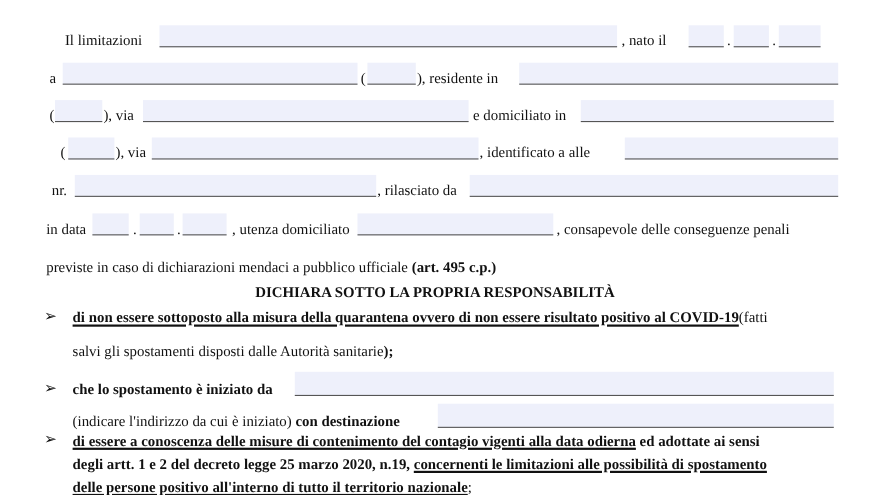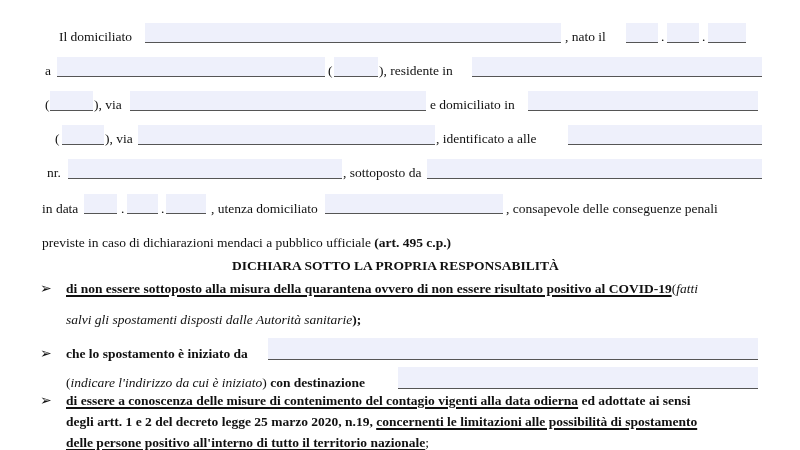--- a/index.html
+++ b/index.html
@@ -1,28 +1,28 @@
 <!DOCTYPE html>
 <html><head>
 <meta charset="utf-8">
 <style>
   html, body { margin:0; padding:0; }
   body { width:800px; height:450px; background:#ffffff; position:relative; overflow:hidden;
          font-family:"Liberation Serif", "DejaVu Serif", serif; font-size:13.5px; color:#111; }
   .abs { position:absolute; white-space:nowrap; line-height:18px; }
   .fld { position:absolute; background:#eef0fb; border-bottom:1px solid #555; height:20px; box-sizing:border-box; }
   .b { font-weight:bold; }
-  .i { font-style:italic; }
+  .i { }
   .u { text-decoration:underline; text-decoration-thickness:1.5px; text-underline-offset:2px;text-align:center; }
   .bullet { position:absolute; font-size:14px; }
 </style>
 </head>
 <body>
 
-<span class="abs" style="left:59px;top:28px">Il domiciliato</span>
+<span class="abs" style="left:59px;top:28px">Il limitazioni</span>
 <div class="fld" style="left:145px;top:23px;width:416px"></div>
 <span class="abs" style="left:565px;top:28px">,   nato  il</span>
 <div class="fld" style="left:626px;top:23px;width:32px"></div>
 <span class="abs" style="left:661px;top:28px">.</span>
 <div class="fld" style="left:667px;top:23px;width:32px"></div>
 <span class="abs" style="left:702px;top:28px">.</span>
 <div class="fld" style="left:708px;top:23px;width:38px"></div>
 
 <span class="abs" style="left:45px;top:62px">a</span>
 <div class="fld" style="left:57px;top:57px;width:268px"></div>
@@ -40,21 +40,21 @@
 
 <span class="abs" style="left:55px;top:130px">(</span>
 <div class="fld" style="left:62px;top:125px;width:42px"></div>
 <span class="abs" style="left:105px;top:130px">), via</span>
 <div class="fld" style="left:138px;top:125px;width:297px"></div>
 <span class="abs" style="left:436px;top:130px">, identificato a alle</span>
 <div class="fld" style="left:568px;top:125px;width:194px"></div>
 
 <span class="abs" style="left:47px;top:164px">nr.</span>
 <div class="fld" style="left:68px;top:159px;width:274px"></div>
-<span class="abs" style="left:343px;top:164px">, sottoposto da</span>
+<span class="abs" style="left:343px;top:164px">, rilasciato da</span>
 <div class="fld" style="left:427px;top:159px;width:335px"></div>
 
 <span class="abs" style="left:42px;top:200px">in data</span>
 <div class="fld" style="left:84px;top:194px;width:33px"></div>
 <span class="abs" style="left:121px;top:200px">.</span>
 <div class="fld" style="left:127px;top:194px;width:31px"></div>
 <span class="abs" style="left:161px;top:200px">.</span>
 <div class="fld" style="left:166px;top:194px;width:40px"></div>
 <span class="abs" style="left:211px;top:200px">, utenza domiciliato</span>
 <div class="fld" style="left:325px;top:194px;width:178px"></div>

